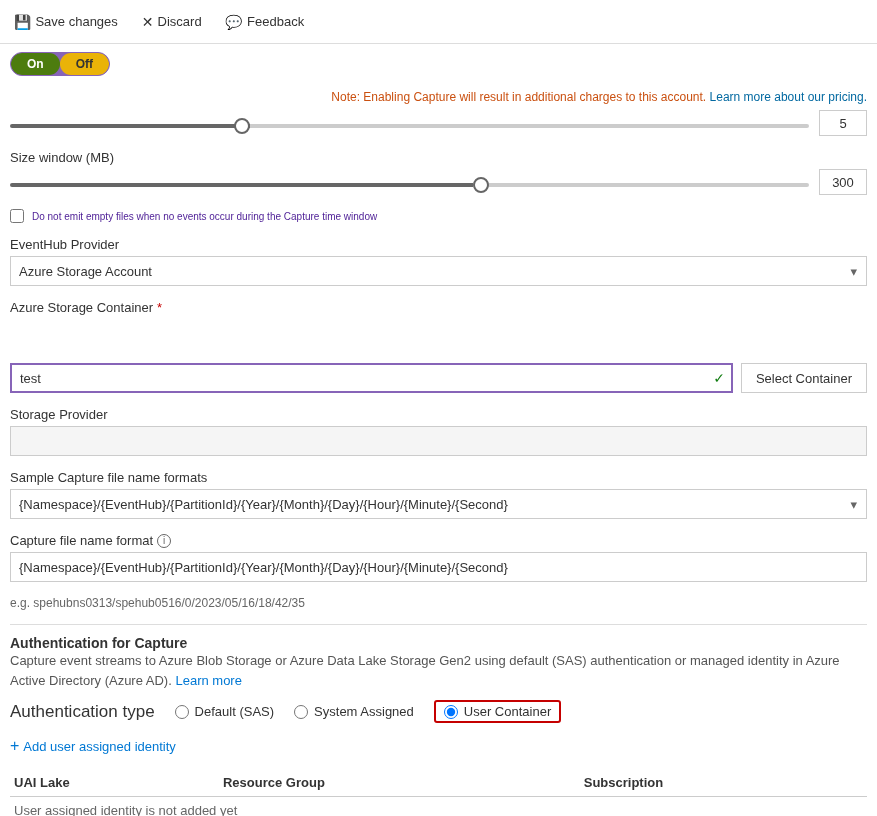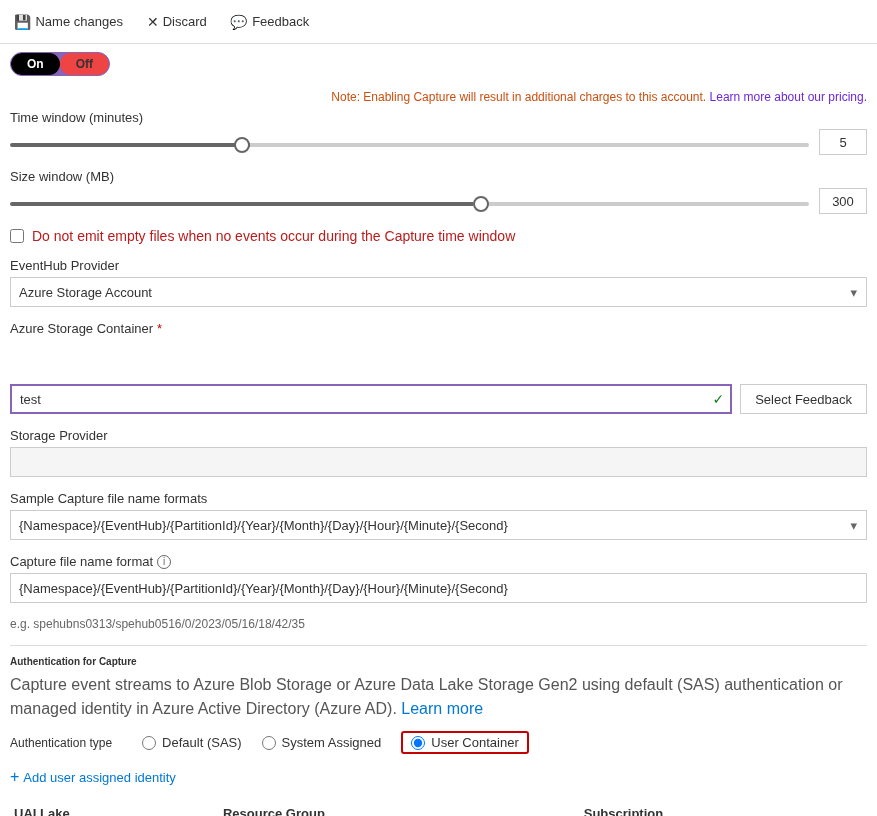--- a/index.html
+++ b/index.html
@@ -52,37 +52,37 @@
     }
     .toggle-option {
       padding: 4px 16px;
       font-size: 12px;
       font-weight: 600;
       cursor: pointer;
       border-radius: 20px;
       color: #fff;
     }
     .toggle-option.active {
-      background: #000000;
+      background: #4d7c0f;
       color: #fff;
     }
     .toggle-option.inactive {
-      background: #ef4444;
+      background: #eab308;
       color: #333;
     }
 
     
     .note-bar {
       padding: 6px 10px;
       color: #ca5010;
       font-size: 12px;
       text-align: right;
     }
     .note-bar a {
-      color: #6d28d9;
+      color: #0369a1;
       text-decoration: none;
     }
 
     
     .content {
       padding: 0 10px 20px 10px;
     }
 
     
     .field-group {
@@ -147,22 +147,22 @@
       align-items: center;
       gap: 8px;
       margin-bottom: 14px;
     }
     .checkbox-row input[type="checkbox"] {
       width: 14px;
       height: 14px;
       cursor: pointer;
     }
     .checkbox-row label {
-      color: #b91c1c;
-      font-size: 14px;
+      color: #4c1d95;
+      font-size: 10px;
       cursor: pointer;
     }
 
     
     .select-wrapper {
       position: relative;
     }
     .select-wrapper select {
       width: 100%;
       height: 30px;
@@ -283,48 +283,46 @@
 
     
     .divider {
       border: none;
       border-top: 1px solid #ddd;
       margin: 10px 0;
     }
 
     
     .auth-section-title {
-      font-size: 10px;
+      font-size: 14px;
       font-weight: 600;
       color: #333;
-      margin-bottom: 6px;
     }
     .auth-description {
-      font-size: 16px;
+      font-size: 13px;
       color: #555;
       margin-bottom: 10px;
       line-height: 1.5;
     }
     .auth-description a {
       color: #0078d4;
       text-decoration: none;
     }
 
     
     .auth-type-row {
       display: flex;
       align-items: center;
       gap: 20px;
       margin-bottom: 14px;
       flex-wrap: wrap;
     }
     .auth-type-label {
-      font-size: 12px;
-      color: #333;
-      margin-right: 10px;
+      font-size: 17px;
+      color: #333;
       text-align: center;
     }
     .radio-option {
       display: flex;
       align-items: center;
       gap: 6px;
       cursor: pointer;
     }
     .radio-option input[type="radio"] {
       cursor: pointer;
@@ -413,21 +411,21 @@
       color: #666;
       cursor: pointer;
     }
   </style>
 </head>
 <body>
 
 <div class="toolbar">
   <button class="toolbar-btn save-btn">
     <span class="icon">💾</span>
-    <span>Name changes</span>
+    <span>Save changes</span>
   </button>
   <button class="toolbar-btn discard-btn">
     <span class="icon">✕</span>
     <span>Discard</span>
   </button>
   <button class="toolbar-btn feedback-btn">
     <span class="icon">💬</span>
     <span>Feedback</span>
   </button>
 </div>
@@ -440,23 +438,20 @@
 </div>
 
 <div class="note-bar">
   <span>Note: Enabling Capture will result in additional charges to this account.</span>
   <a href="#">Learn more about our pricing.</a>
 </div>
 
 <div class="content">
 
   <div class="field-group">
-    <div class="field-label">
-      <span>Time window (minutes)</span>
-    </div>
     <div class="slider-row">
       <div class="slider-container">
         <input type="range" min="1" max="15" value="5" style="background: linear-gradient(to right, rgb(102, 102, 102) 30%, rgb(204, 204, 204) 30%);">
       </div>
       <div class="slider-value-box">5</div>
     </div>
   </div>
 
   <div class="field-group">
     <div class="field-label">
@@ -490,21 +485,21 @@
   <div class="field-group">
     <div class="field-label">
       <span>Azure Storage Container</span>
       <span class="required">*</span>
     </div>
     <div class="container-row">
       <div class="container-input-wrapper">
         <input type="text" value="test" style="">
         <span class="check-icon">✓</span>
       </div>
-      <button class="select-container-btn">Select Feedback</button>
+      <button class="select-container-btn">Select Container</button>
     </div>
   </div>
 
   <div class="field-group">
     <div class="field-label">
       <span>Storage Provider</span>
     </div>
     <input type="text" class="readonly-input" readonly="" value="" style="">
   </div>
 

